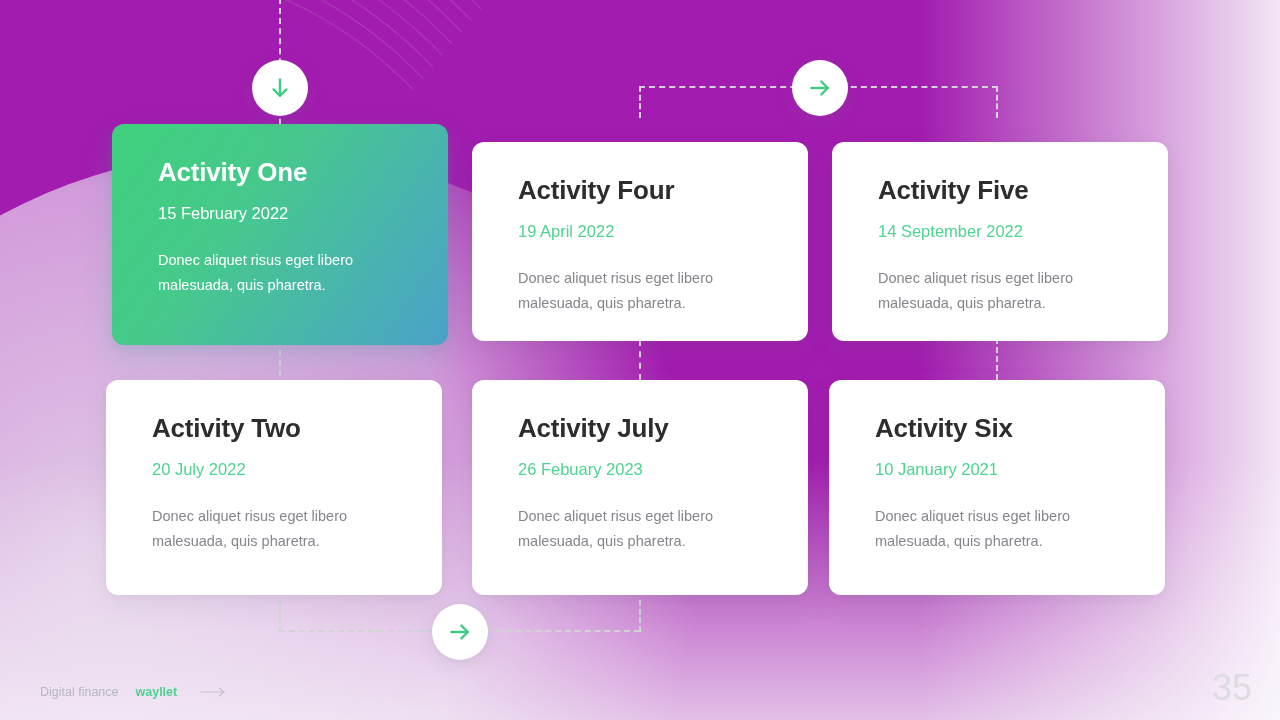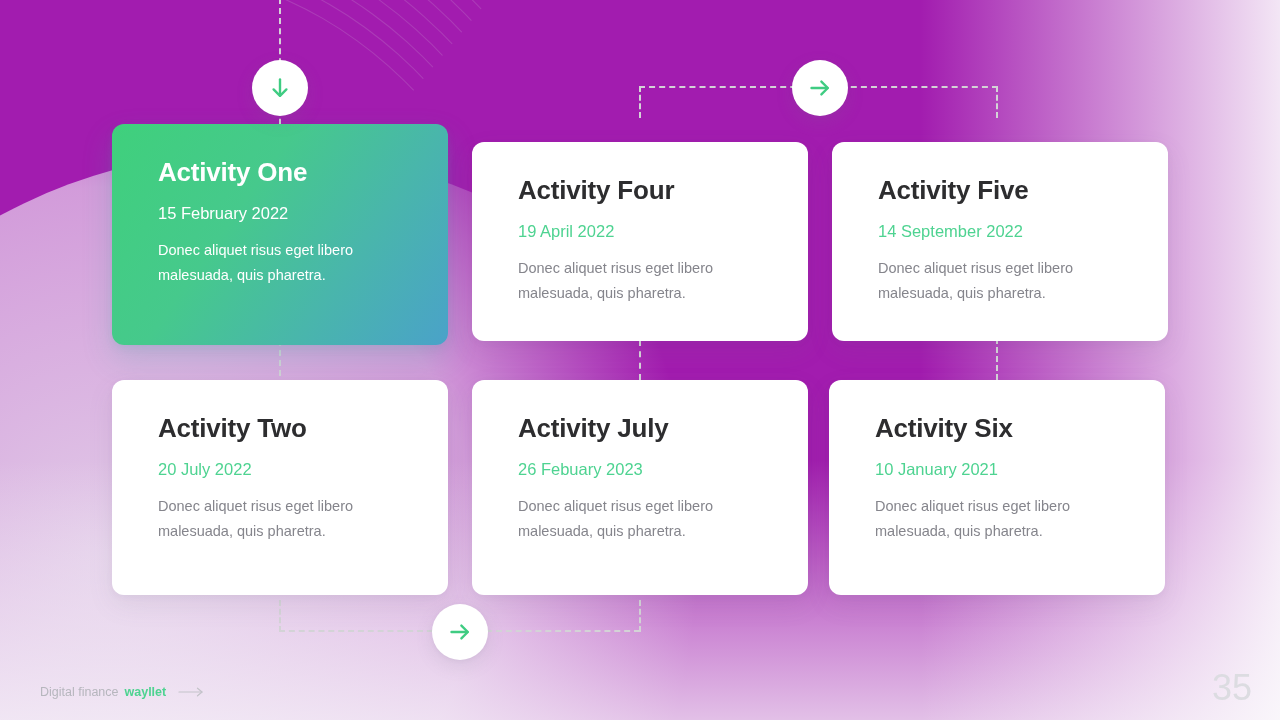--- a/index.html
+++ b/index.html
@@ -116,21 +116,21 @@
   .card-date {
     margin: 17px 0 0 0;
     font-size: 16.5px;
     font-weight: 400;
     color: #4ed391;
     line-height: 1.1;
   }
   .card.highlight .card-date { color: #ffffff; }
 
   .card-desc {
-    margin: 16px 0 0 0;
+    margin: 26px 0 0 0;
     font-size: 14.5px;
     font-weight: 400;
     color: #85858c;
     line-height: 1.72;
     max-width: 230px;
   }
   .card.highlight .card-desc { color: #ffffff; }
 
   
   .node {
@@ -147,21 +147,21 @@
   }
   .node svg { display: block; }
 
   
   .footer-brand {
     position: absolute;
     left: 40px;
     bottom: 22px;
     display: flex;
     align-items: center;
-    gap: 6px;
+    gap: 17px;
     font-size: 12.5px;
     line-height: 1;
   }
   .footer-brand .fb-text { color: #b6b6bd; font-weight: 400; }
   .footer-brand .fb-name { color: #4ed391; font-weight: 700; }
   .footer-brand .fb-arrow { margin-left: 6px; display: flex; align-items: center; }
 
   .page-number {
     position: absolute;
     right: 28px;
@@ -225,21 +225,21 @@
     <p class="card-date">19 April 2022</p>
     <p class="card-desc">Donec aliquet risus eget libero malesuada, quis pharetra.</p>
   </div>
 
   <div class="card" style="left:832px; top:142px; width:336px; height:199px;">
     <h2 class="card-title">Activity Five</h2>
     <p class="card-date">14 September 2022</p>
     <p class="card-desc">Donec aliquet risus eget libero malesuada, quis pharetra.</p>
   </div>
 
-  <div class="card" style="left:112px; top:380px; width:336px; height:215px;">
+  <div class="card" style="left:106px; top:380px; width:336px; height:215px;">
     <h2 class="card-title">Activity Two</h2>
     <p class="card-date">20 July 2022</p>
     <p class="card-desc">Donec aliquet risus eget libero malesuada, quis pharetra.</p>
   </div>
 
   <div class="card" style="left:472px; top:380px; width:336px; height:215px;">
     <h2 class="card-title">Activity July</h2>
     <p class="card-date">26 Febuary 2023</p>
     <p class="card-desc">Donec aliquet risus eget libero malesuada, quis pharetra.</p>
   </div>

